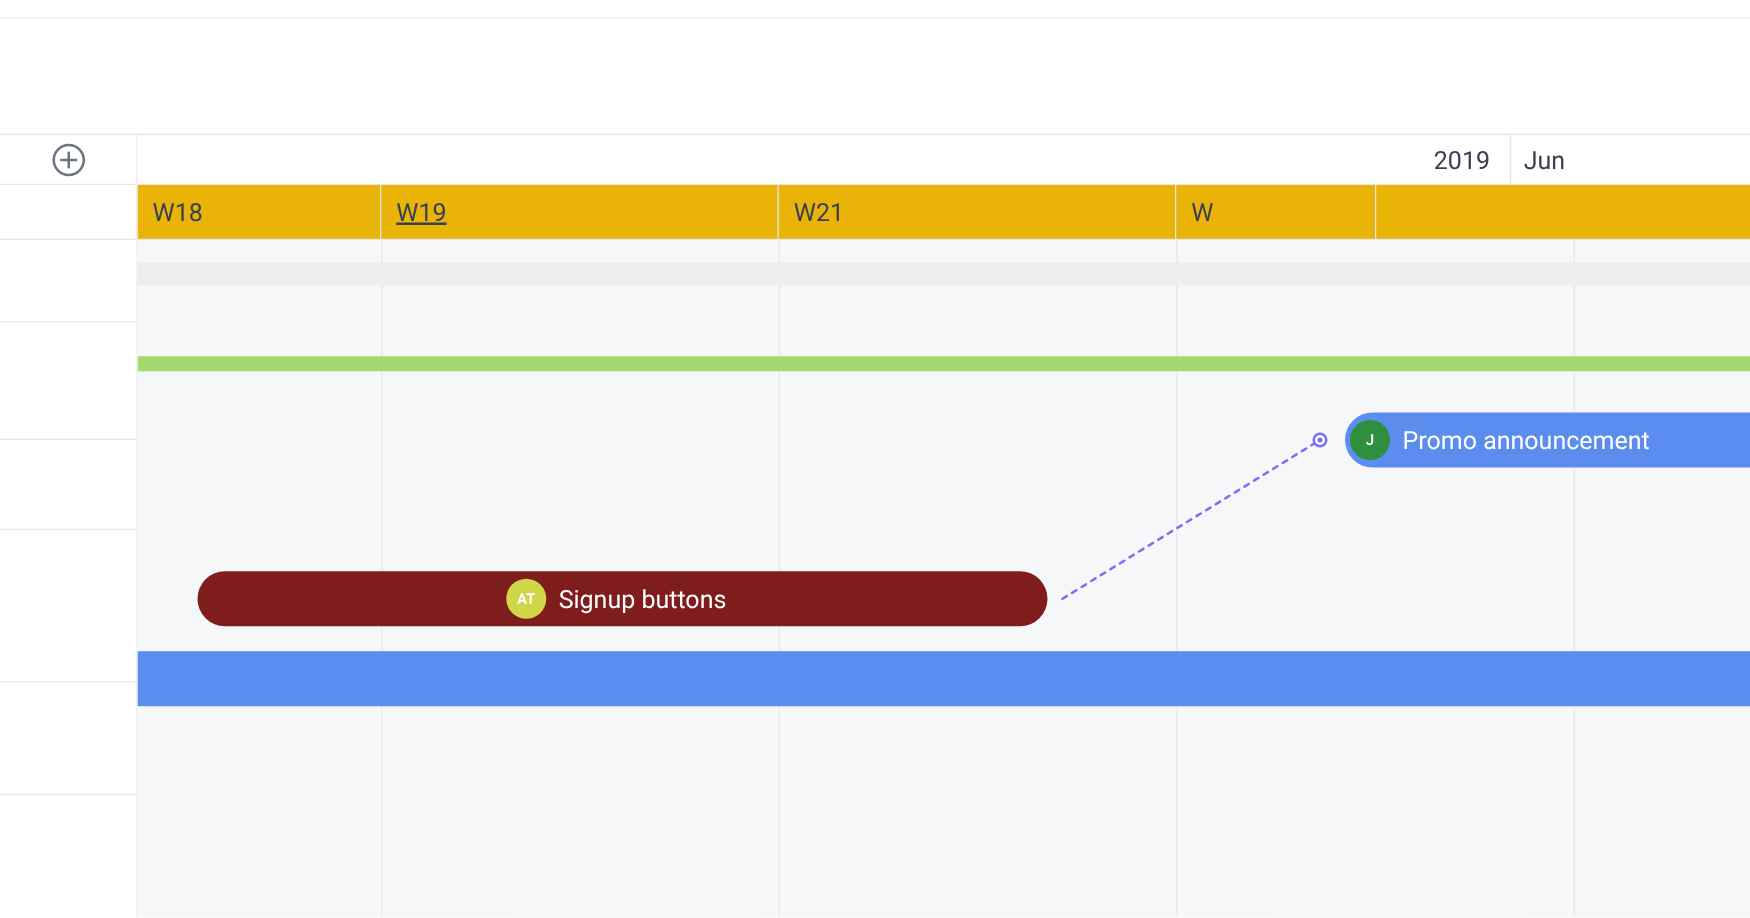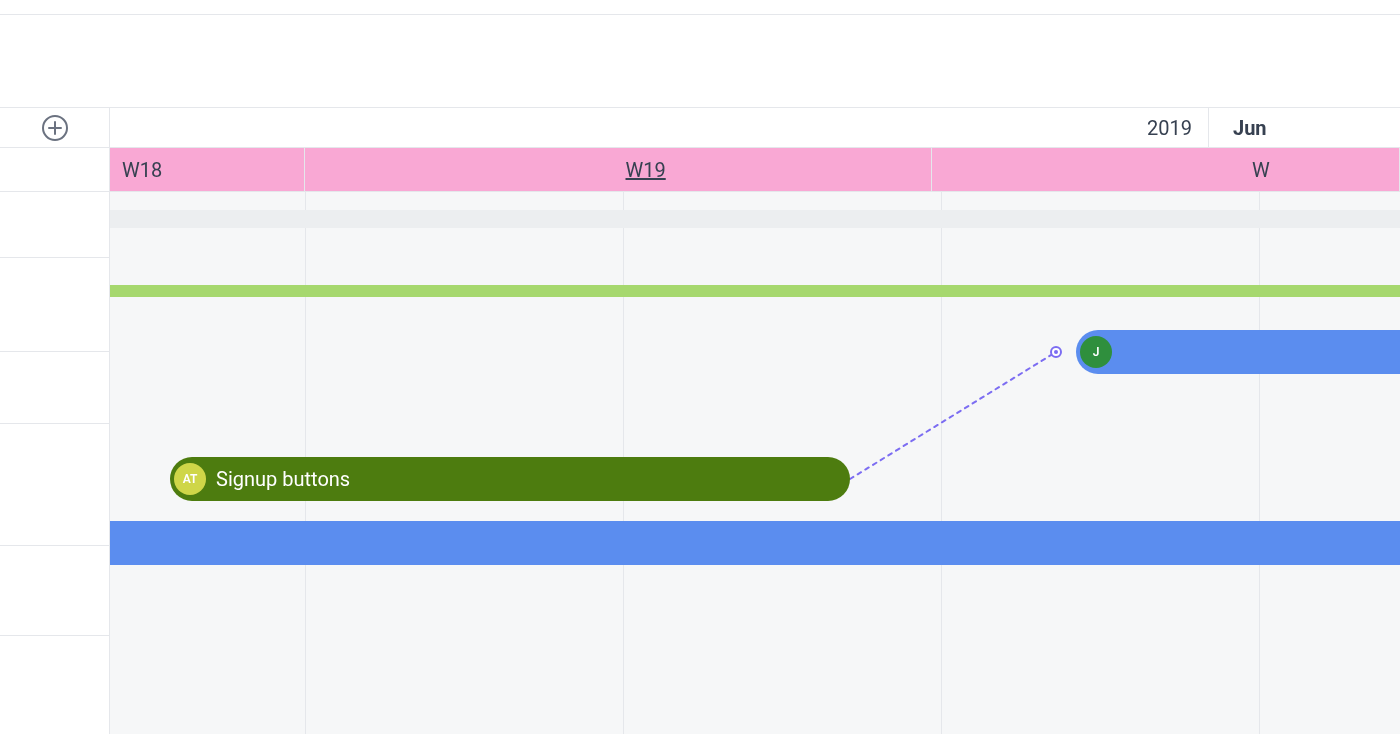--- a/index.html
+++ b/index.html
@@ -92,32 +92,30 @@
     margin-left: 45px;
   }
   .month-cell {
     position: absolute;
     right: 0;
     top: 0;
     width: 192px;
     height: 40px;
     border-left: 1px solid #e5e7eb;
     display: flex; align-items: center;
-    padding-left: 24px;
+    padding-left: 10px;
     font-size: 20px;
     color: #374151;
-    font-weight: bold;
   }
 
   .week-row {
     display: flex;
     height: 44px;
-    background: #f9a8d4;
-    border-bottom: 1px solid #e5e7eb;
-    justify-content: space-between;
+    background: #eab308;
+    border-bottom: 1px solid #e5e7eb;
   }
   .week-cell {
     border-right: 1px solid #e5e7eb;
     display: flex; align-items: center;
     padding-left: 12px;
     font-size: 20px;
     color: #374151;
   }
 
   
@@ -237,20 +235,23 @@
       </div>
     </div>
 
     <div class="week-row" id="week-row">
         <div class="week-cell" style="width: 195px;">
           <span>W18</span>
         </div>
         <div class="week-cell" style="width: 318px; text-decoration: underline;">
           <span>W19</span>
         </div>
+        <div class="week-cell" style="width: 318px;">
+          <span>W21</span>
+        </div>
         <div class="week-cell" style="width: 160px;">
           <span>W</span>
         </div>
       </div>
 
     <div class="vlines" id="vlines">
         <div class="vline" style="left: 195px;"></div>
         <div class="vline" style="left: 513px;"></div>
         <div class="vline" style="left: 831px;"></div>
         <div class="vline" style="left: 1149px;"></div>
@@ -259,28 +260,29 @@
     <div class="body">
 
       <div class="band-grey" style="top:18px;"></div>
 
       <div class="thin-bar" id="green-thin" style="top: 93px; background: rgb(166, 216, 110);"></div>
 
       <div class="bar square-right" id="bar-promo" style="top: 138px; left: 966px; right: 0px; background: rgb(91, 141, 239);">
         <span class="avatar" id="avatar-promo" style="background: rgb(47, 143, 61);">
           <span>J</span>
         </span>
+        <span>Promo announcement</span>
       </div>
 
       <svg class="dep-line" id="dep-svg" width="214" height="135" style="left: 736px; top: 156px;">
           <line x1="4" y1="131" x2="210" y2="4" stroke="#7c6df2" stroke-width="2" stroke-dasharray="4 5" stroke-linecap="round"></line>
         </svg>
       <div class="dep-dot" id="dep-dot" style="left: 940px; top: 154px;"></div>
 
-      <div class="bar" id="bar-signup" style="top: 265px; left: 60px; width: 680px; background: #4d7c0f;">
+      <div class="bar" id="bar-signup" style="top: 265px; left: 48px; width: 680px; background: #7f1d1d; justify-content: center;">
         <span class="avatar" id="avatar-signup" style="background: rgb(207, 214, 72);">
           <span>AT</span>
         </span>
         <span>Signup buttons</span>
       </div>
 
       <div class="bar full-span" id="bar-bluefull" style="top: 329px; left: 0px; right: 0px; background: rgb(91, 141, 239);"></div>
 
     </div>
   </div>

